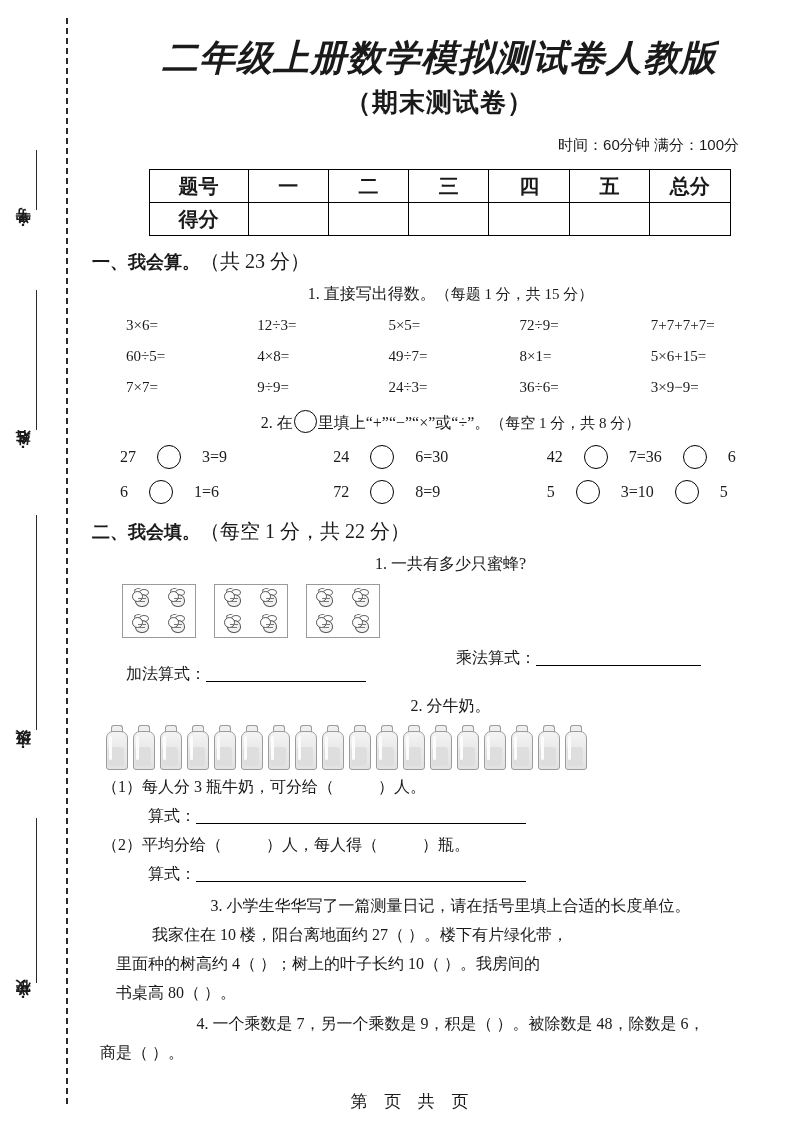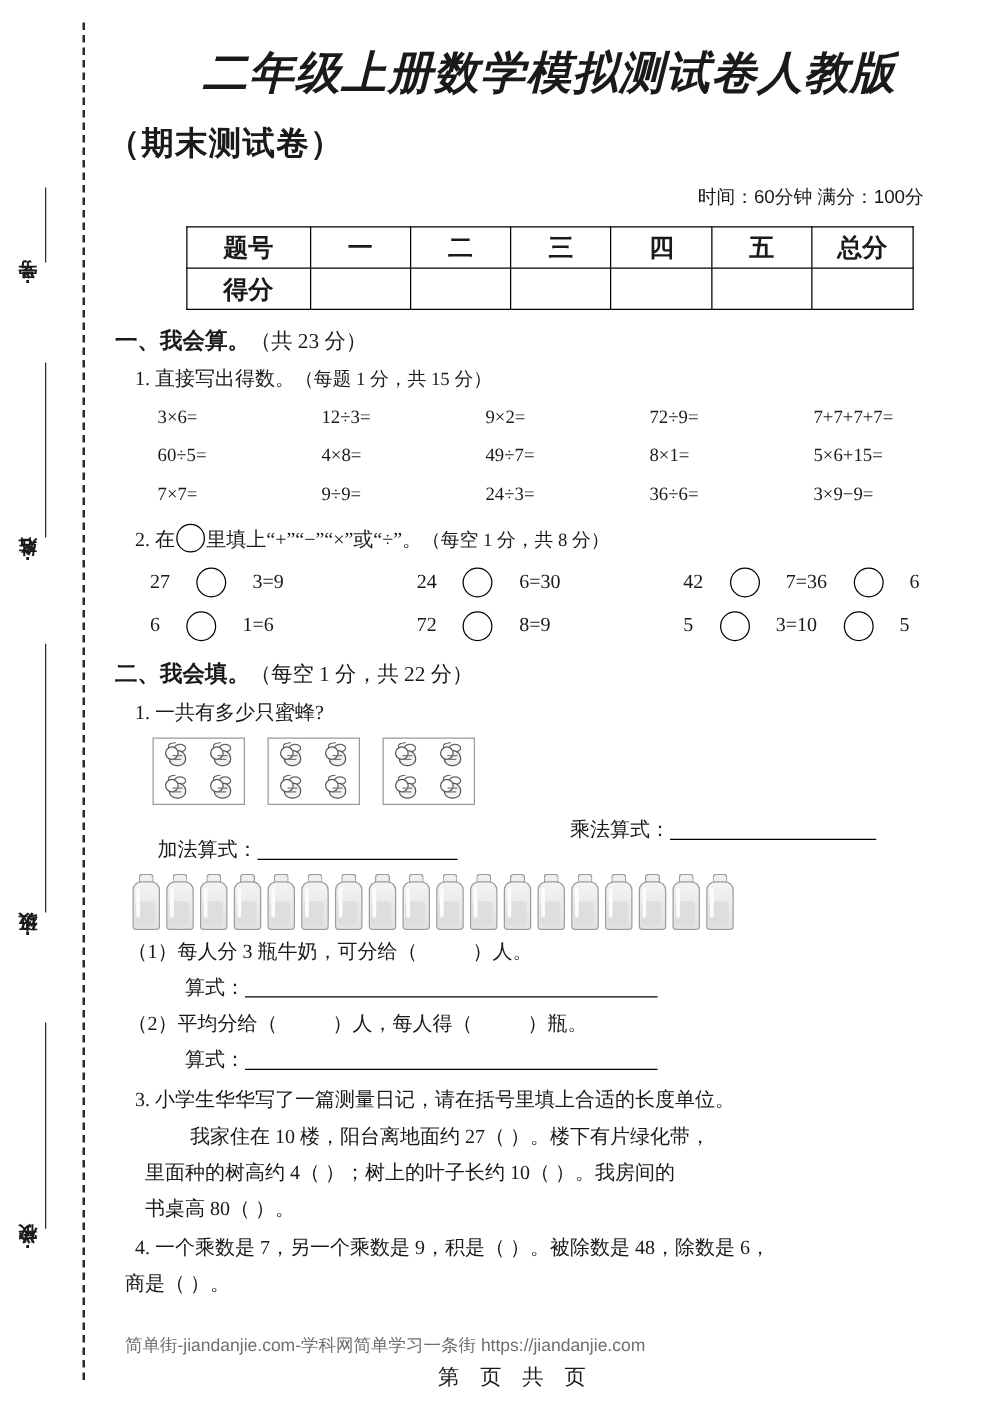--- a/index.html
+++ b/index.html
@@ -18,38 +18,38 @@
     font-size:15px;font-weight:bold;letter-spacing:1px;
     writing-mode:vertical-rl;transform:rotate(180deg);
     font-family:"Liberation Serif","DejaVu Serif",serif;}
   .msolid{position:absolute;left:36px;width:0;border-left:1.5px solid #2a2a2a;}
 
   
   .content{position:absolute;left:86px;top:0;width:707px;height:1122px;}
 
   .title{font-size:36px;font-weight:bold;text-align:center;margin-top:34px;
     letter-spacing:1px;font-family:"Liberation Sans","DejaVu Sans",sans-serif;font-style:italic;}
-  .subtitle{font-size:26px;font-weight:bold;margin-top:14px;
+  .subtitle{font-size:26px;font-weight:bold;text-align:center;margin-top:2px;
     letter-spacing:1px;font-family:"Liberation Sans","DejaVu Sans",sans-serif;}
   .timeinfo{text-align:right;font-size:15px;margin-top:16px;padding-right:54px;
     font-family:"Liberation Sans","DejaVu Sans",sans-serif;}
 
   
   table.score{border-collapse:collapse;margin:14px auto 0 auto;width:582px;
     table-layout:fixed;}
   table.score td{border:1.4px solid #000;height:30px;text-align:center;
     font-size:20px;font-weight:bold;}
   table.score td.first{width:96px;}
 
   
   .sec-head{font-size:18px;font-weight:bold;margin:12px 0 0 6px;
     font-family:"Liberation Sans","DejaVu Sans",sans-serif;}
-  .sec-head .pts{font-size:17px;font-weight:normal;
+  .sec-head .pts{font-size:20px;font-weight:normal;
     font-family:"Liberation Serif","DejaVu Serif",serif;}
-  .q{font-size:16px;margin:9px 0 0 22px;}
+  .q{font-size:16px;margin:9px 0 0 22px;text-align:center;}
   .q .pts{font-size:15px;}
   .sub{font-size:16px;margin:8px 0 0 22px;}
   .indent{margin-left:62px;}
 
   
   .calc-grid{display:grid;grid-template-columns:repeat(5,1fr);
     row-gap:14px;margin:12px 0 0 26px;width:656px;font-size:15px;}
   .calc-grid div{text-align:left;padding-left:14px;}
 
   
@@ -160,21 +160,21 @@
     </div>
 
     <div class="q">
       <span>1.</span>
       <span>直接写出得数。</span><span class="pts">（每题 1 分，共 15 分）</span>
     </div>
 
     <div class="calc-grid">
       <div>3×6=</div>
       <div>12÷3=</div>
-      <div>9×2=</div>
+      <div>5×5=</div>
       <div>72÷9=</div>
       <div>7+7+7+7=</div>
       <div>60÷5=</div>
       <div>4×8=</div>
       <div>49÷7=</div>
       <div>8×1=</div>
       <div>5×6+15=</div>
       <div>7×7=</div>
       <div>9÷9=</div>
       <div>24÷3=</div>
@@ -343,20 +343,24 @@
 
     <div class="formula-row">
       <div class="left">
         <span>加法算式：</span><span class="blank" style="width:160px;"></span>
       </div>
       <div>
         <span>乘法算式：</span><span class="blank" style="width:165px;"></span>
       </div>
     </div>
 
+    <div class="q" style="margin-top:11px;">
+      <span>2.</span>
+      <span>分牛奶。</span>
+    </div>
 
     <div class="milk-row">
       <div class="bottle">
           <i class="neck"></i>
           <i class="body"></i>
           <i class="milk"></i>
           <i class="shine"></i>
         </div>
       <div class="bottle">
           <i class="neck"></i>
@@ -485,16 +489,15 @@
     <div class="sub" style="margin-left:30px;">书桌高 80（     ）。</div>
 
     <div class="q" style="margin-top:10px;">
       <span>4.</span>
       <span>一个乘数是 7，另一个乘数是 9，积是（      ）。被除数是 48，除数是 6，</span>
     </div>
     <div class="sub" style="margin-left:14px;">商是（      ）。</div>
 
   </div>
 
-  <div class="watermark">简单街-jiandanjie.com-学科网简单学习一条街 https://jiandanjie.com</div>
   <div class="footer">第 页 共 页</div>
 
 </div>
 
 </body></html>

